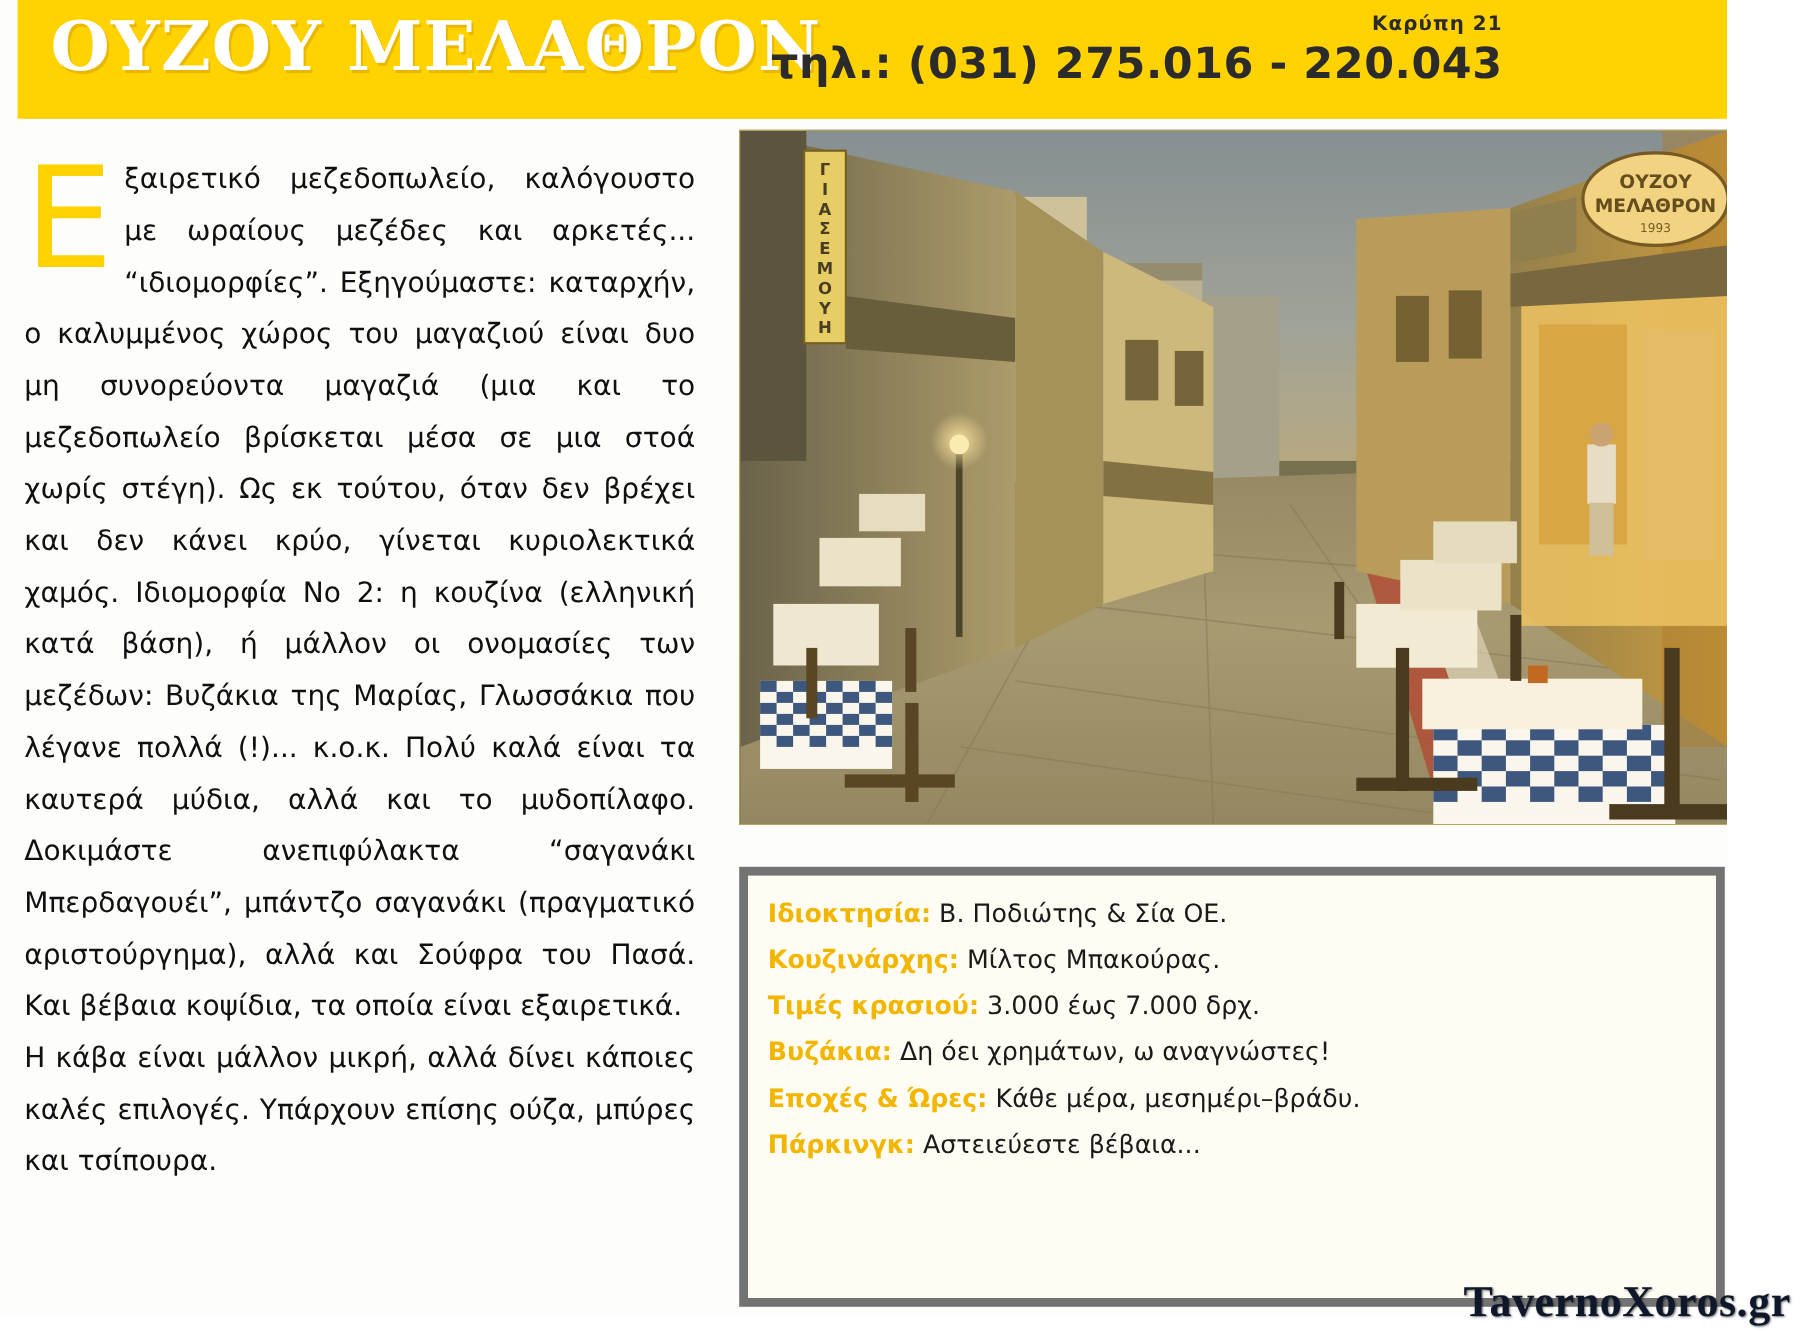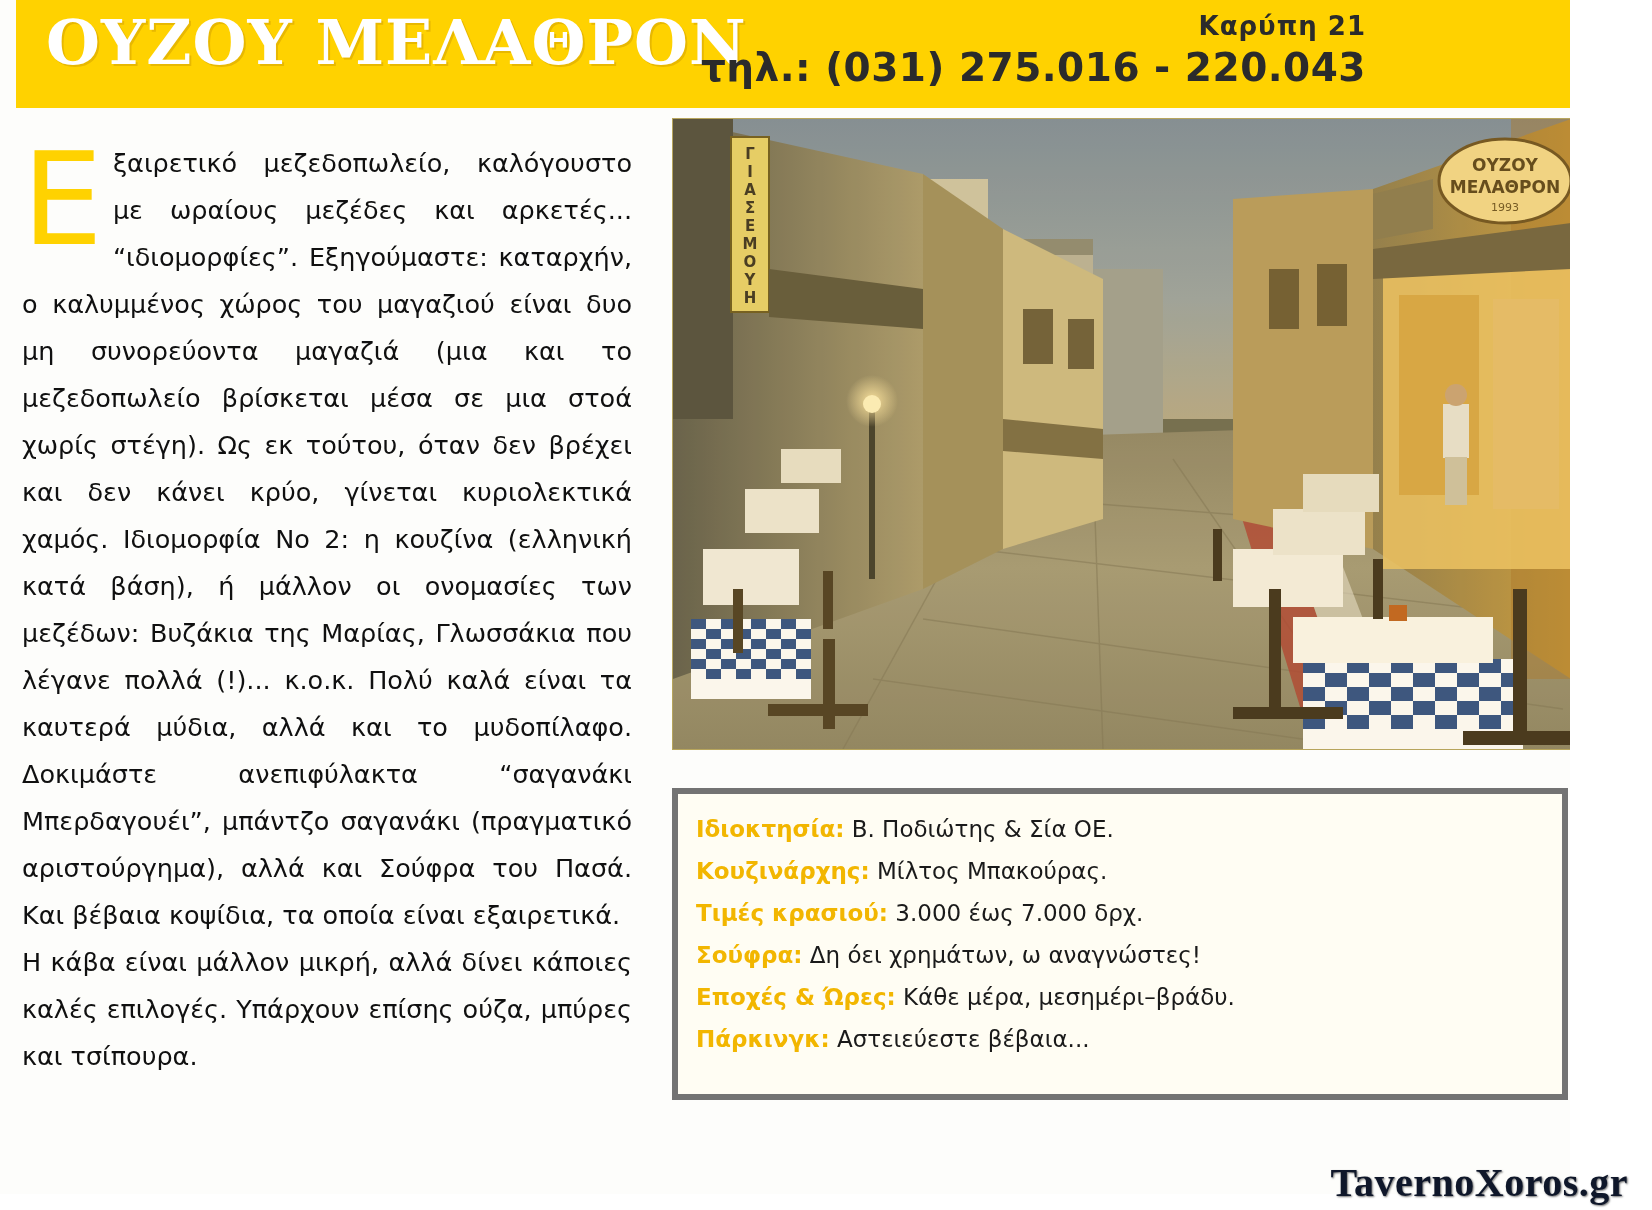--- a/index.html
+++ b/index.html
@@ -35,21 +35,21 @@
     white-space:nowrap;
   }
   .addr{
     position:absolute;right:210px;top:12px;
     text-align:right;
     font-family:"DejaVu Sans", sans-serif;
     font-weight:bold;
     color:#2b2b2b;
     line-height:1.15;
   }
-  .addr .line1{font-size:26px;letter-spacing:1px;}
+  .addr .line1{font-size:18px;letter-spacing:1px;}
   .addr .line2{font-size:39px;letter-spacing:0.5px;margin-top:4px;}
 
   
   .article{
     position:absolute;left:22px;top:140px;width:610px;
     font-size:25.5px;
     line-height:47px;
     color:#101010;
     text-align:justify;
     font-family:"DejaVu Sans", sans-serif;
@@ -71,22 +71,22 @@
   .photo{
     position:absolute;left:672px;top:118px;width:898px;height:630px;
     overflow:hidden;
     border:1px solid #b7a55c;
     background:#6d6a52;
   }
   .photo svg{display:block;width:100%;height:100%;}
 
   
   .infobox{
-    position:absolute;left:672px;top:788px;width:896px;height:312px;
-    border:6px solid #737373;
+    position:absolute;left:672px;top:788px;width:896px;height:400px;
+    border:8px solid #737373;
     background:#fffdf3;
     padding:14px 18px 0 18px;
     box-sizing:border-box;
   }
   .inforow{
     font-size:23px;
     line-height:42px;
     white-space:nowrap;
     font-family:"DejaVu Sans", sans-serif;
   }
@@ -330,21 +330,21 @@
     </div>
     <div class="inforow">
       <span class="infolabel">Κουζινάρχης:</span>
       <span class="infoval">Μίλτος Μπακούρας.</span>
     </div>
     <div class="inforow">
       <span class="infolabel">Τιμές κρασιού:</span>
       <span class="infoval">3.000 έως 7.000 δρχ.</span>
     </div>
     <div class="inforow">
-      <span class="infolabel">Σούφρα:</span>
+      <span class="infolabel">Βυζάκια:</span>
       <span class="infoval">Δη όει χρημάτων, ω αναγνώστες!</span>
     </div>
     <div class="inforow">
       <span class="infolabel">Εποχές &amp; Ώρες:</span>
       <span class="infoval">Κάθε μέρα, μεσημέρι–βράδυ.</span>
     </div>
     <div class="inforow">
       <span class="infolabel">Πάρκινγκ:</span>
       <span class="infoval">Αστειεύεστε βέβαια...</span>
     </div>

